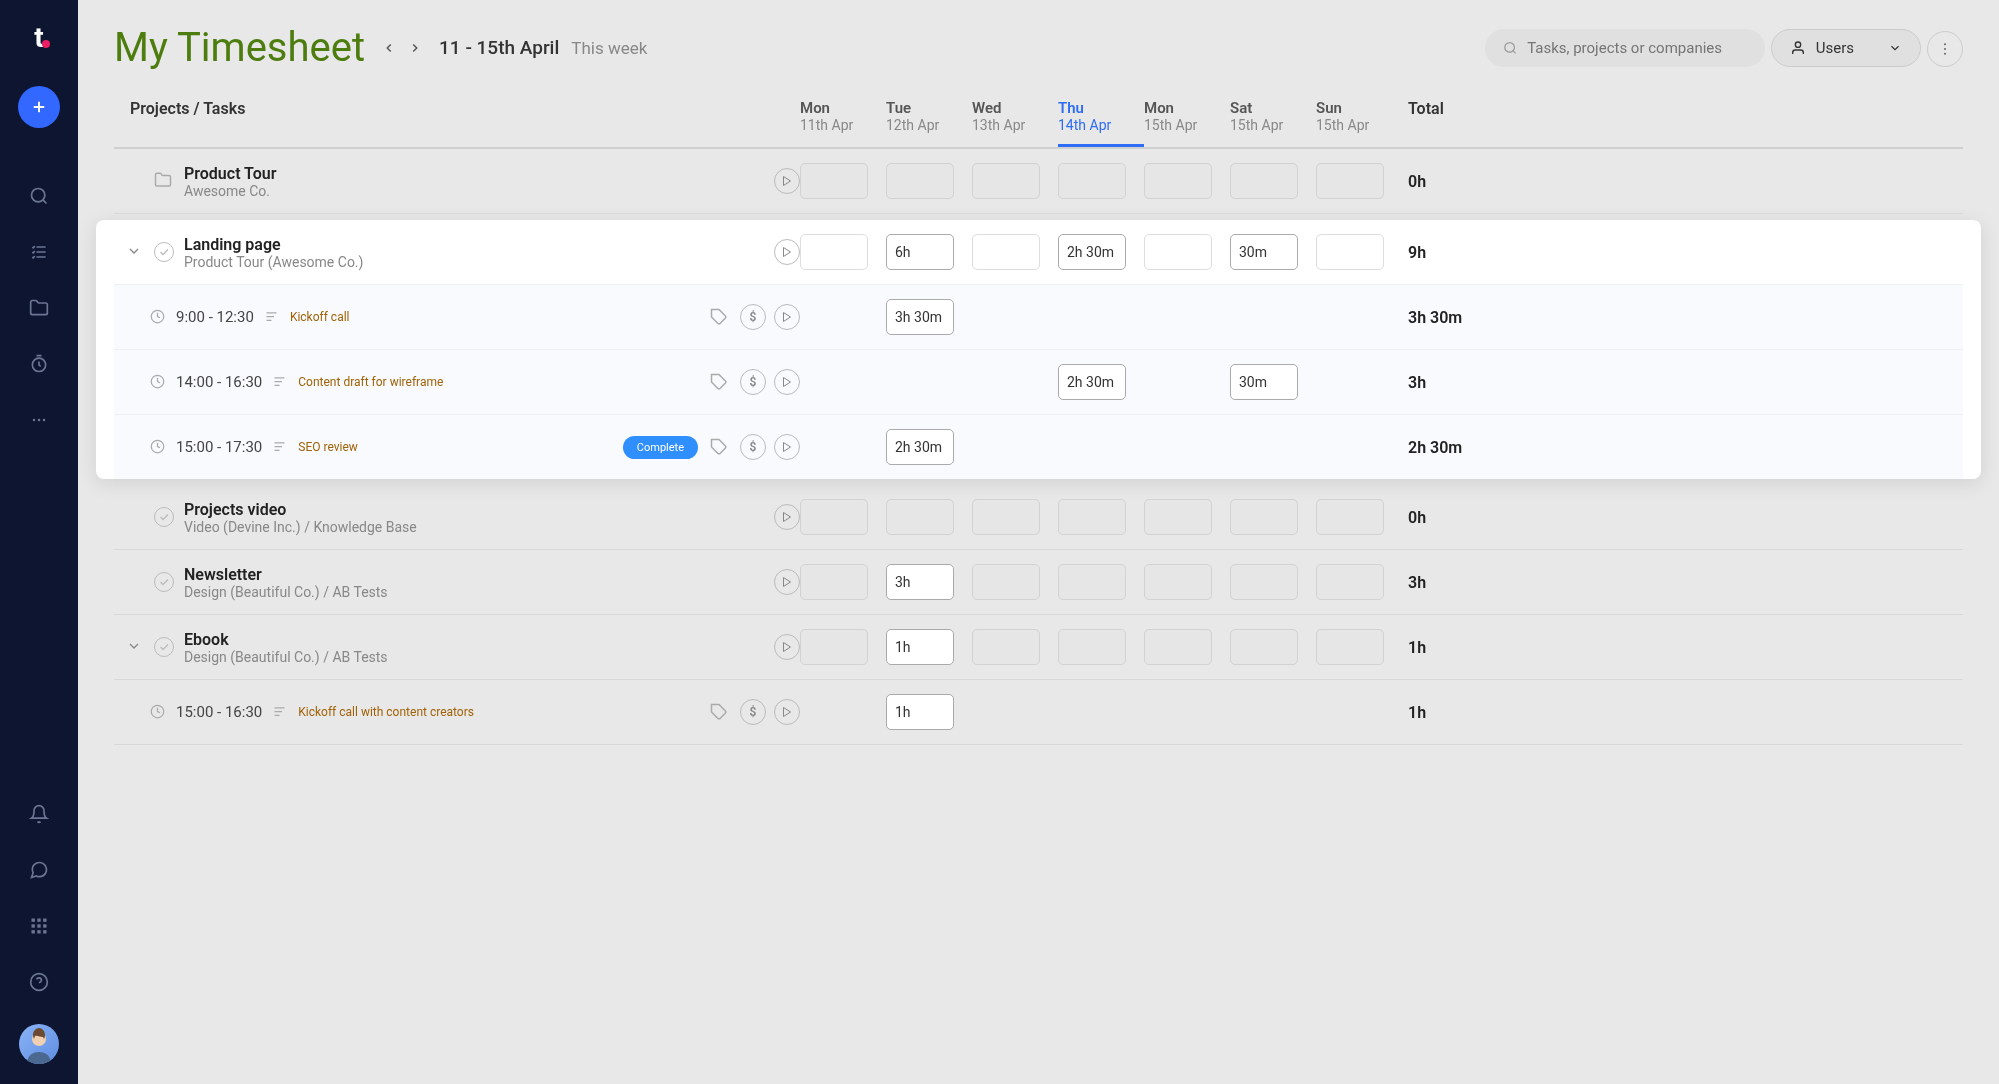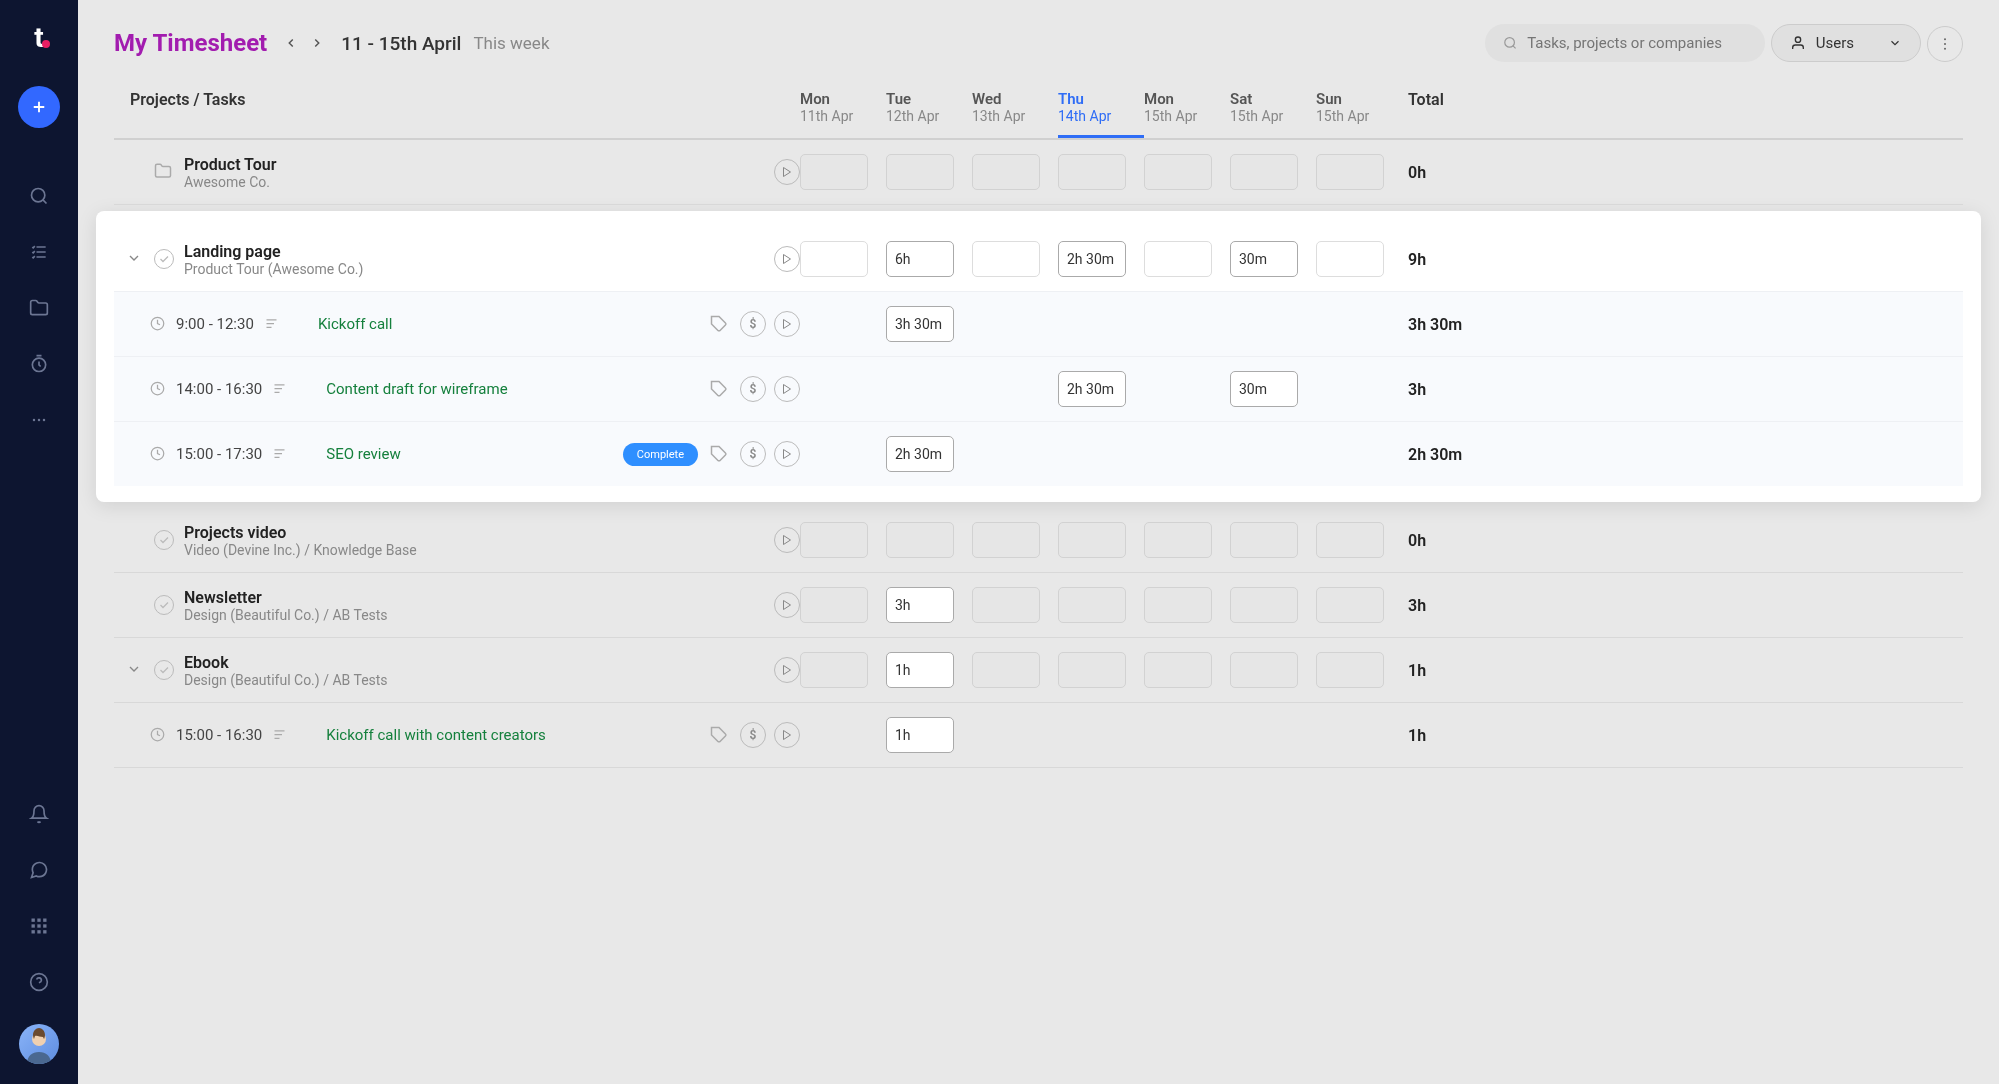--- a/index.html
+++ b/index.html
@@ -11,21 +11,21 @@
 .logo-text { color: #fff; font-size: 28px; font-weight: 700; position: relative; }
 .logo-dot { width: 8px; height: 8px; background: #e91e63; border-radius: 50%; position: absolute; right: -6px; bottom: 6px; }
 .add-btn { width: 42px; height: 42px; border-radius: 50%; background: #3268ff; display: flex; align-items: center; justify-content: center; color: #fff; font-size: 22px; cursor: pointer; margin-bottom: 40px; }
 .nav-icon { width: 24px; height: 24px; color: #6c7693; margin: 16px 0; cursor: pointer; display: flex; align-items: center; justify-content: center; }
 .sidebar-bottom { margin-top: auto; display: flex; flex-direction: column; align-items: center; padding-bottom: 20px; }
 .avatar { width: 40px; height: 40px; border-radius: 50%; background: linear-gradient(135deg,#8ab4f8,#5e8de0); margin-top: 14px; overflow: hidden; display:flex; align-items:center; justify-content:center; color:#fff; font-weight:600; }
 
 
 .main { flex: 1; overflow: auto; padding: 24px 36px; }
 .header { display: flex; align-items: center; margin-bottom: 28px; }
-.title { font-size: 24px; font-weight: 700; color: #a21caf; }
+.title { font-size: 40px; font-weight: 400; color: #4d7c0f; }
 .nav-arrows { display: flex; gap: 6px; margin: 0 14px; }
 .arrow-btn { width: 20px; height: 20px; color: #555; cursor: pointer; display:flex; align-items:center; justify-content:center; }
 .date-range { font-size: 19px; color: #333; font-weight: 500; }
 .week-label { font-size: 17px; color: #888; margin-left: 12px; }
 .header-right { margin-left: auto; display: flex; gap: 6px; align-items: flex-end; }
 .search-box { display: flex; align-items: center; background: #e0e0e0; border-radius: 24px; padding: 10px 18px; gap: 10px; width: 280px; }
 .search-box input { border: none; background: transparent; outline: none; font-size: 15px; color: #888; width: 100%; }
 .user-select { display: flex; align-items: center; gap: 10px; background: #e0e0e0; border: 1px solid #ccc; border-radius: 24px; padding: 9px 18px; cursor: pointer; font-size: 15px; color: #333; }
 .more-btn { width: 36px; height: 36px; border-radius: 50%; border: 1px solid #ccc; display: flex; align-items: center; justify-content: center; color: #666; cursor: pointer; }
 
@@ -34,42 +34,42 @@
 .col-task { width: 674px; font-size: 16px; font-weight: 600; color: #333; padding-left: 4px; }
 .col-day { width: 86px; text-align: left; }
 .col-day .dn { font-size: 15px; font-weight: 600; color: #555; }
 .col-day .dd { font-size: 14px; color: #888; }
 .col-day.active .dn, .col-day.active .dd { color: #2f6df6; }
 .col-day.active { border-bottom: 3px solid #2f6df6; padding-bottom: 6px; margin-bottom: -14px; }
 .col-total { width: 72px; font-size: 16px; font-weight: 600; color: #333; text-align: left; padding-left: 6px; }
 
 
 .row { display: flex; align-items: center; padding: 14px 12px; border-bottom: 1px solid #d8d8d8; position: relative; }
-.row-group.highlighted-group { background: #fff; border-radius: 8px; box-shadow: 0 4px 20px rgba(0,0,0,0.1); margin: 6px -18px; padding: 16px 18px; }
+.row-group.highlighted-group { background: #fff; border-radius: 8px; box-shadow: 0 4px 20px rgba(0,0,0,0.1); margin: 6px -18px; padding: 0 18px; }
 .row-group.highlighted-group .row { border-bottom: 1px solid #eef0f4; }
 .row-group.highlighted-group .row.sub { background: #f8fafd; }
 .row-group.highlighted-group .row:last-child { border-bottom: none; }
 
 .task-cell { width: 674px; display: flex; align-items: center; gap: 10px; }
 .chevron { width: 18px; height: 18px; color: #888; cursor: pointer; flex-shrink:0; }
 .check-circle { width: 20px; height: 20px; border: 1.5px solid #bbb; border-radius: 50%; flex-shrink:0; display:flex; align-items:center; justify-content:center; }
 .folder-ic { width: 20px; height: 20px; color: #aaa; flex-shrink:0; }
 .task-text { display: flex; flex-direction: column; }
 .task-title { font-size: 16px; font-weight: 600; color: #222; }
 .task-sub { font-size: 14px; color: #888; }
 .task-actions { margin-left: auto; display: flex; gap: 8px; align-items: center; }
 .pill { background: #2f8fff; color: #fff; font-size: 11px; padding: 5px 14px; border-radius: 14px; }
 .icon-btn { width: 26px; height: 26px; border: 1.5px solid #bbb; border-radius: 50%; display: flex; align-items: center; justify-content: center; color: #888; cursor: pointer; font-size: 12px; }
 .icon-btn.play { border-color: #bbb; }
 .icon-btn.tag { border: none; color: #aaa; font-size: 18px; }
 .icon-btn.dollar { color: #888; font-weight:600; }
 
 .row.sub .task-cell { padding-left: 24px; }
 .sub-time { font-size: 15px; color: #444; }
-.sub-title { font-size: 15px; color: #15803d; margin-left: 28px; }
+.sub-title { font-size: 12px; color: #a16207; }
 .clock-ic { width: 16px; height: 16px; color: #aaa; }
 .lines-ic { width: 16px; height: 16px; color: #aaa; }
 
 .day-cells { display: flex; }
 .cell { width: 86px; display: flex; justify-content: flex-start; }
 .time-box { width: 68px; height: 36px; border: 1.5px solid #ccc; border-radius: 5px; display: flex; align-items: center; padding: 0 8px; font-size: 14px; color: #333; background: #fff; }
 .time-box.filled { border-color: #aaa; }
 .time-box.empty { background: #e6e6e6; border-color: #d2d2d2; }
 .row-group.highlighted-group .time-box.empty { background: #fff; border-color: #ddd; }
 .total-cell { width: 72px; font-size: 16px; font-weight: 600; color: #222; padding-left: 6px; }

